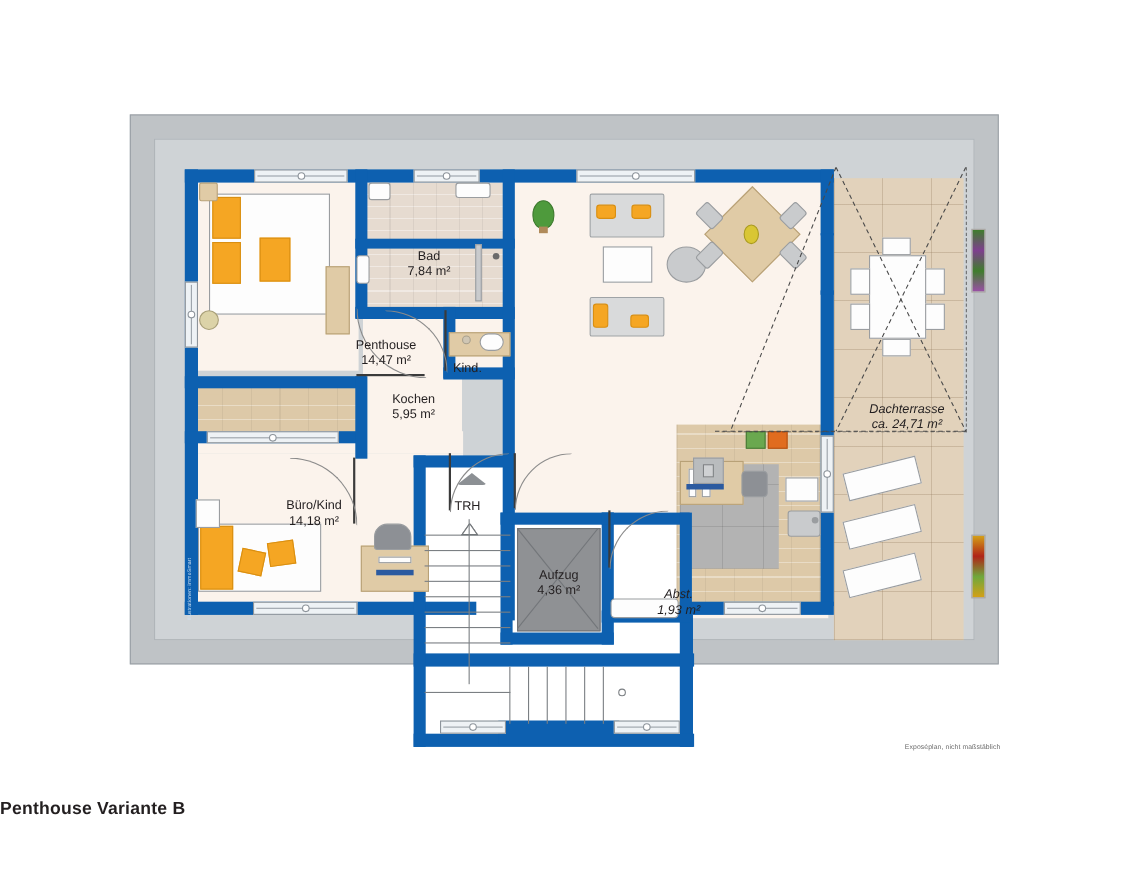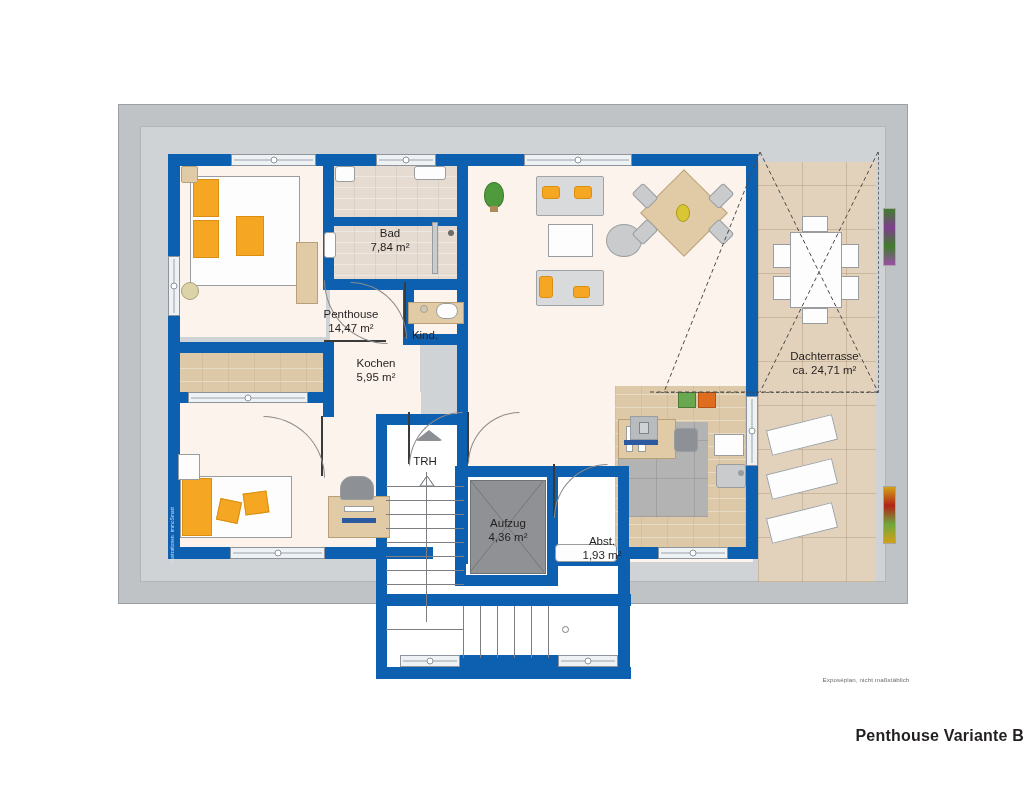--- a/index.html
+++ b/index.html
@@ -138,21 +138,21 @@
     position:absolute;font-size:4.6px;color:#cfe0f2;
     writing-mode:vertical-rl;transform:rotate(180deg);
     letter-spacing:.2px;white-space:nowrap;
   }
 
   .note{
     position:absolute;left:806px;top:676px;width:120px;
     font-size:6.2px;color:#6b6b6b;text-align:center;letter-spacing:.1px;
   }
   .plan-title{
-    position:absolute;left:0;right:0;top:727px;text-align:right;
+    position:absolute;left:0;right:0;top:727px;text-align:left;
     font-size:16px;font-weight:bold;letter-spacing:.2px;color:#231f20;
   }
   .elev-box{
     position:absolute;background:#8f9194;border:1px solid #6f7174;
   }
 </style>
 </head>
 <body>
 
 <div id="stage">
@@ -402,29 +402,33 @@
       <span class="nm">Bad</span>
       <span class="ar">7,84 m²</span>
     </div>
     <div class="label" style="left:272px;top:224px;width:70px;">
       <span class="nm">Kind.</span>
     </div>
     <div class="label" style="left:213px;top:252px;width:90px;">
       <span class="nm">Kochen</span>
       <span class="ar">5,95 m²</span>
     </div>
+    <div class="label" style="left:105px;top:349px;width:125px;">
+      <span class="nm">Büro/Kind</span>
+      <span class="ar">14,18 m²</span>
+    </div>
     <div class="label" style="left:352px;top:412px;width:76px;">
       <span class="nm">Aufzug</span>
       <span class="ar">4,36 m²</span>
     </div>
-    <div class="label" style="left:449px;top:430px;width:70px;">
+    <div class="label" style="left:464px;top:430px;width:70px;font-style:italic;">
       <span class="nm">Abst.</span>
       <span class="ar">1,93 m²</span>
     </div>
-    <div class="label" style="left:644px;top:245px;width:125px;">
+    <div class="label" style="left:644px;top:261px;width:125px;font-style:italic;">
       <span class="nm">Dachterrasse</span>
       <span class="ar">ca. 24,71 m²</span>
     </div>
 
   </div>
 
   <div class="note">Exposéplan, nicht maßstäblich</div>
   <div class="plan-title">Penthouse Variante B</div>
 
 </div>

